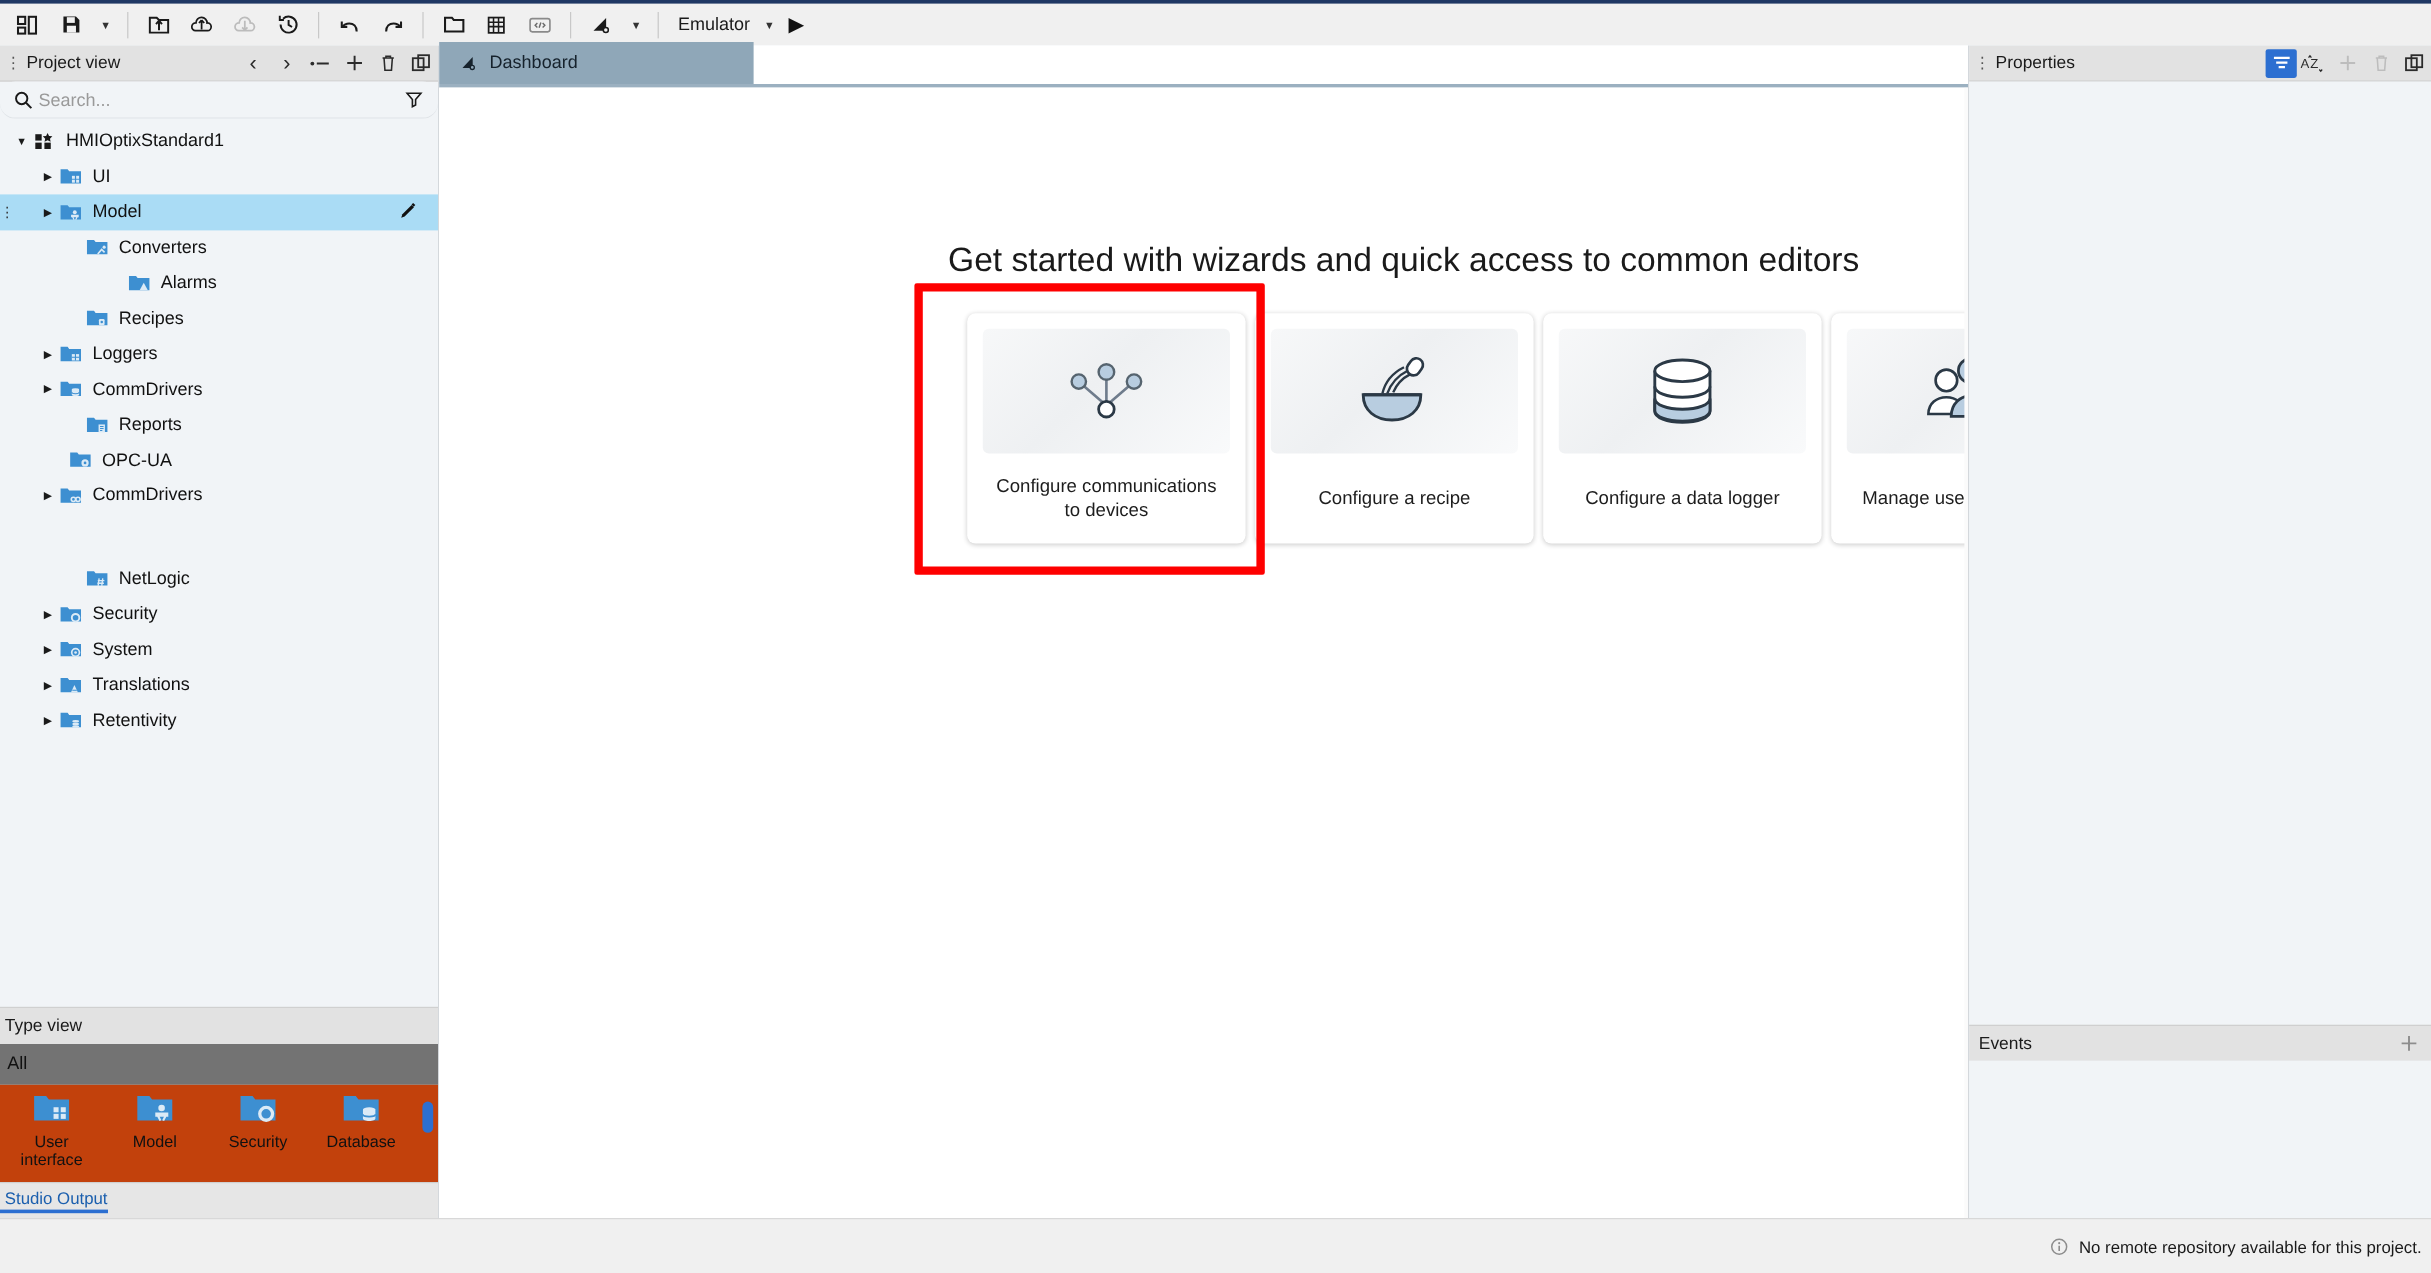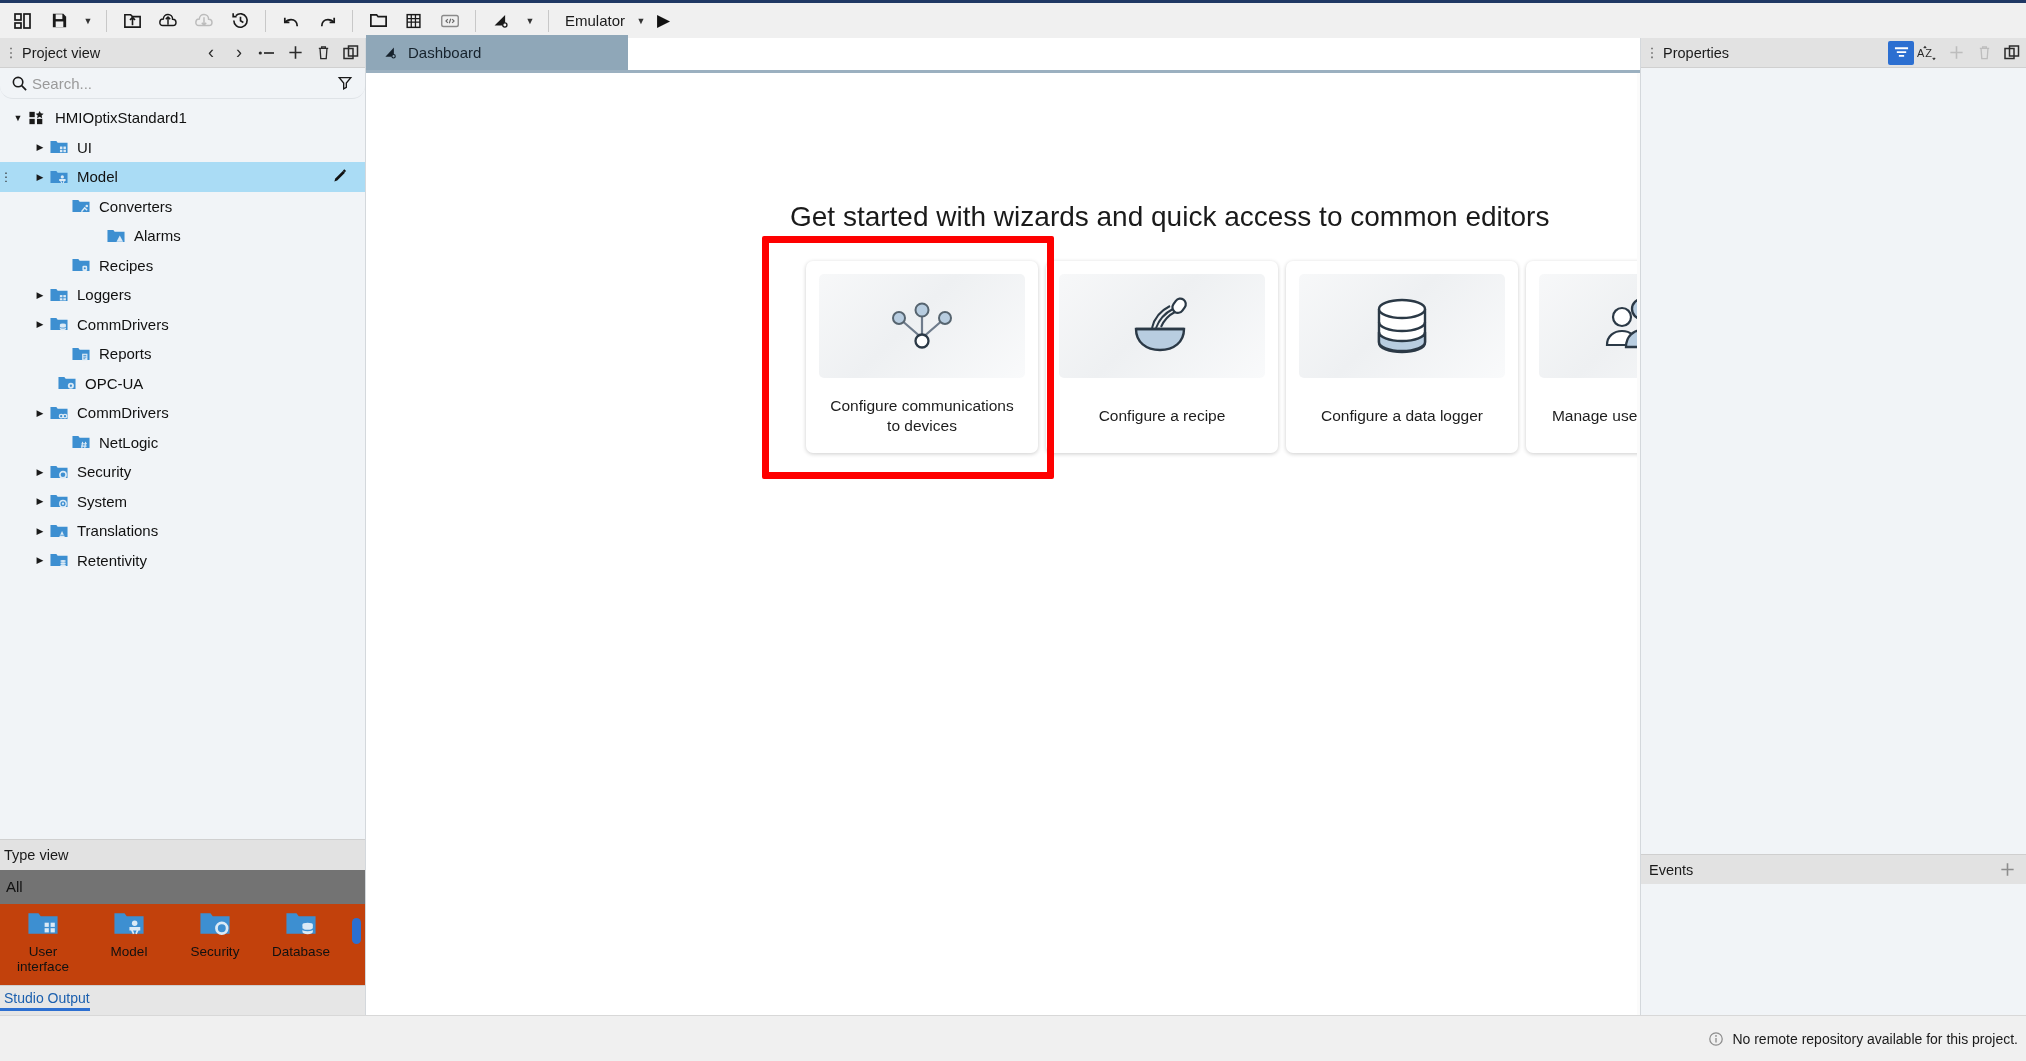--- a/index.html
+++ b/index.html
@@ -471,21 +471,21 @@
             <span class="arrow">▶</span>
             <span>
               <svg class="ficon" viewBox="0 0 21 19">
                 <path d="M1.5 3.2h6.2l1.4 1.8h10.4v10.8H1.5z" fill="#3d8fd1"></path>
                 <circle cx="12.8" cy="12.8" r="1.9" fill="none" stroke="#dbeaf6" stroke-width="1.4"></circle>
                 <circle cx="16.8" cy="12.8" r="1.9" fill="none" stroke="#dbeaf6" stroke-width="1.4"></circle>
               </svg>
             </span>
             <span class="tlabel">CommDrivers</span>
           </div>
-          <div class="trow" style="padding-left: 54px;">
+          <div class="trow" style="padding-left: 54px; margin-top: 40px;">
             <span class="arrow"></span>
             <span>
               <svg class="ficon" viewBox="0 0 21 19">
                 <path d="M1.5 3.2h6.2l1.4 1.8h10.4v10.8H1.5z" fill="#3d8fd1"></path>
                 <path d="M12.2 9.4l-.9 6.6M15.4 9.4l-.9 6.6M11 11.4h5.8M10.6 13.8h5.8" stroke="#dbeaf6" stroke-width="1.2" fill="none"></path>
               </svg>
             </span>
             <span class="tlabel">NetLogic</span>
           </div>
           <div class="trow" style="padding-left: 32px;">

